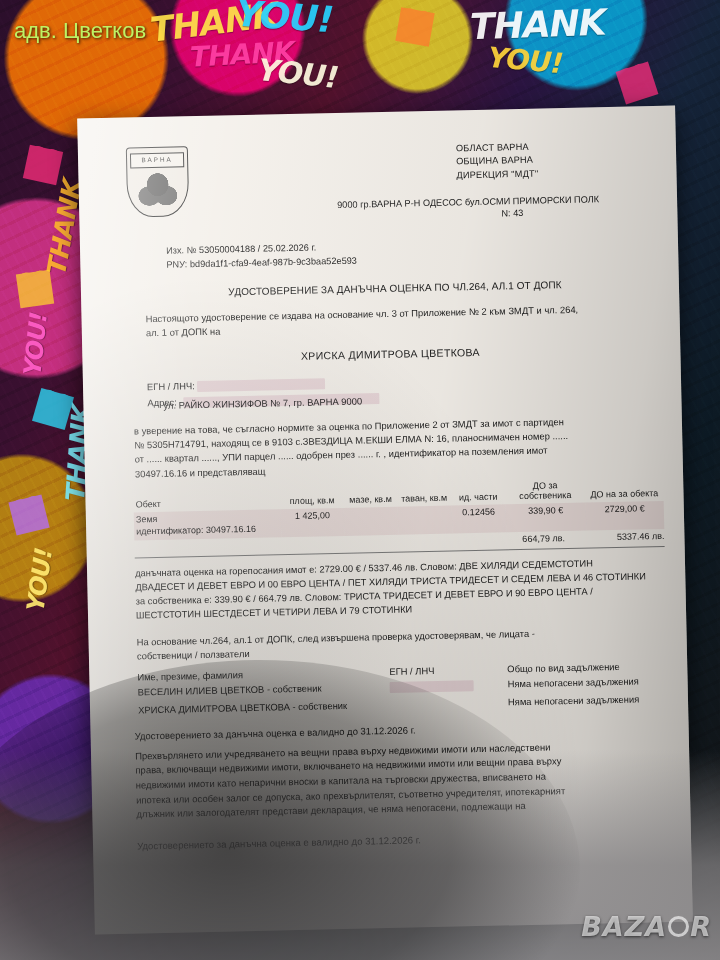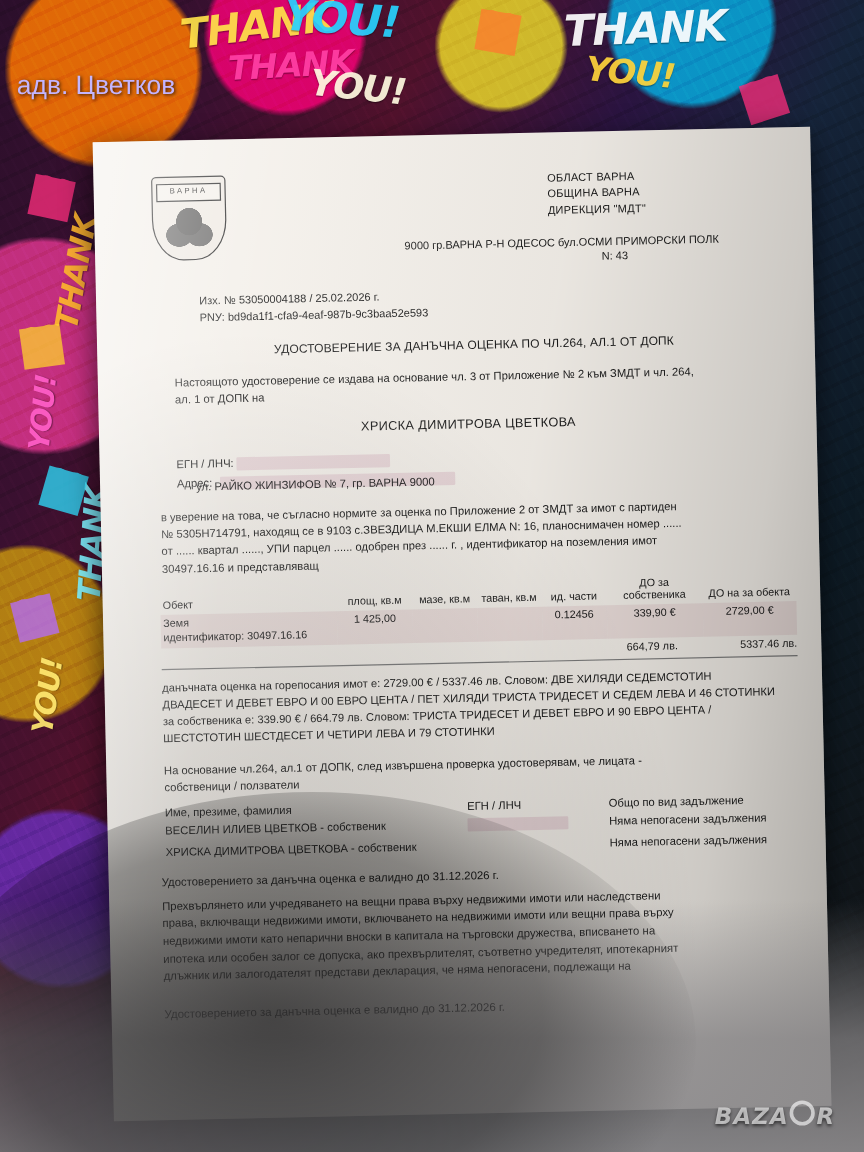--- a/index.html
+++ b/index.html
@@ -67,33 +67,32 @@
     background: inherit;
   }
   .heart:before { left: 17px; transform: rotate(-45deg); transform-origin: 0 100%; }
   .heart:after  { left: 0;    transform: rotate(45deg);  transform-origin: 100% 100%; }
 
   
   .watermark-tl {
     position: absolute;
     left: 14px;
     top: 18px;
-    color: #c4b5fd;
+    color: #bef264;
     font-size: 22px;
     font-family: "Liberation Sans", sans-serif;
     text-shadow: 1px 1px 3px rgba(0,0,0,.8);
     z-index: 60;
-    margin-top: 40px;
   }
   .watermark-br {
     position: absolute;
-    right: 24px;
+    right: 8px;
     bottom: 18px;
     color: rgba(255,255,255,.62);
-    font-size: 19px;
+    font-size: 27px;
     font-weight: bold;
     font-style: italic;
     letter-spacing: 1px;
     font-family: "DejaVu Sans", sans-serif;
     text-shadow: 0 1px 3px rgba(0,0,0,.6);
     z-index: 60;
   }
   .watermark-br .ring {
     display: inline-block;
     width: 15px;

